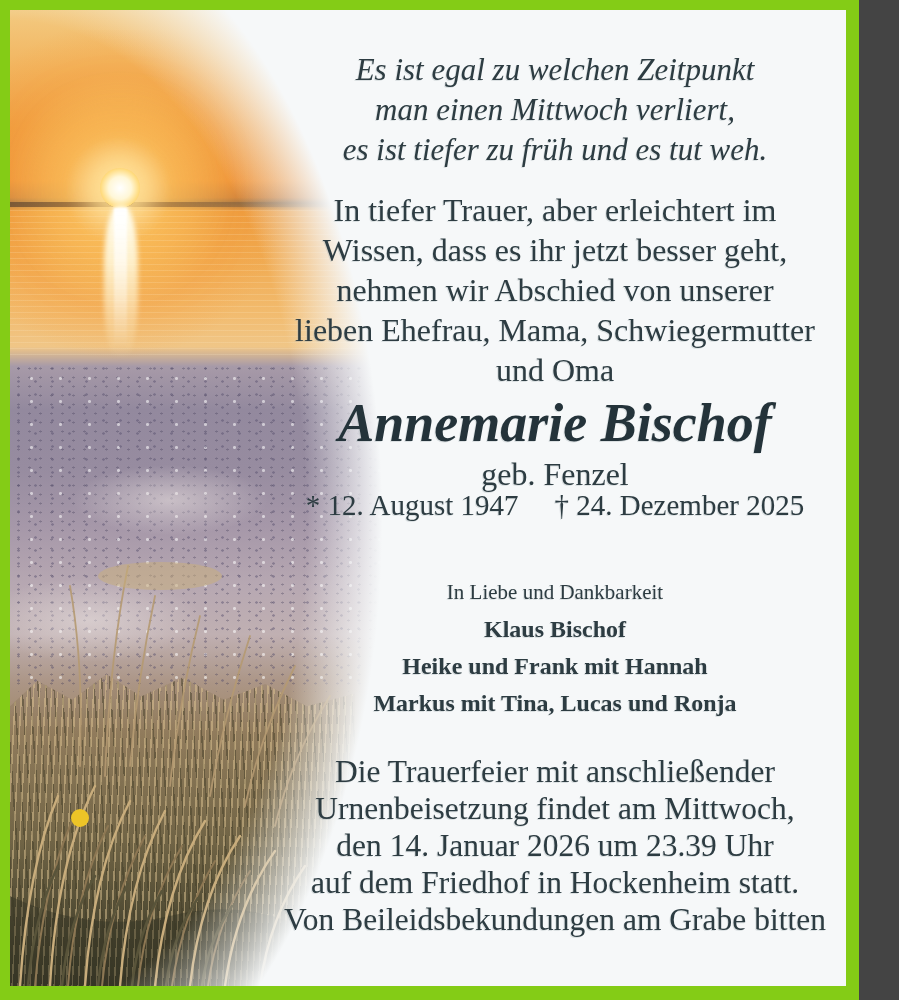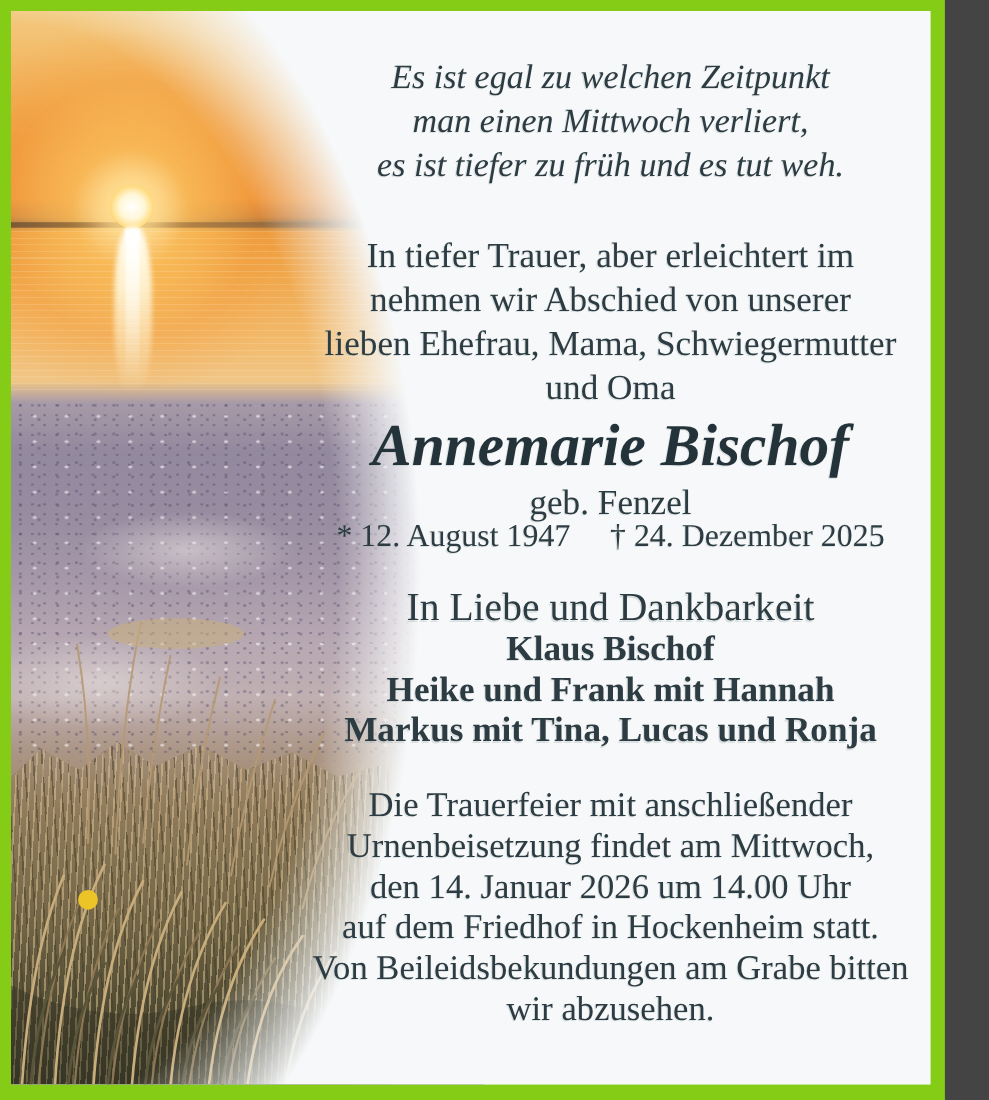--- a/index.html
+++ b/index.html
@@ -120,27 +120,27 @@
       #f6f8f9 98%);
   }
 
   
   .content{
     position:absolute;left:268px;top:10px;right:14px;bottom:14px;
     text-align:center;color:#2d3c42;white-space:nowrap;
     text-shadow:-1px 1px 0 rgba(155,168,172,.3);
   }
   .quote{margin-top:30px;font-style:italic;font-size:31px;line-height:40px;}
-  .intro{margin-top:42px;font-size:32px;line-height:40px;}
+  .intro{margin-top:20px;font-size:32px;line-height:40px;}
   .name{margin-top:2px;font-size:54px;line-height:62px;font-weight:bold;font-style:italic;color:#24333a;}
   .maiden{margin-top:6px;font-size:32px;line-height:28px;}
   .dates{font-size:29px;line-height:34px;}
   .dates .death{margin-left:36px;}
-  .family-heading{margin-top:30px;font-size:36px;line-height:37px;}
-  .family-line{font-size:32px;line-height:37px;font-weight:bold;}
+  .family-heading{margin-top:52px;font-size:21px;line-height:37px;}
+  .family-line{font-size:24px;line-height:37px;font-weight:bold;}
   .funeral{margin-top:31px;font-size:31.5px;line-height:37px;font-family:Liberation Serif, serif;}
 </style>
 </head>
 <body>
 
 <div class="card">
   <div class="inner">
 
     <div class="photo">
       <div class="photo-base"></div>
@@ -198,40 +198,40 @@
 
     <div class="content">
       <div class="quote">
         <div>Es ist egal zu welchen Zeitpunkt</div>
         <div>man einen Mittwoch verliert,</div>
         <div>es ist tiefer zu früh und es tut weh.</div>
       </div>
 
       <div class="intro">
         <div>In tiefer Trauer, aber erleichtert im</div>
+        <div>Wissen, dass es ihr jetzt besser geht,</div>
         <div>nehmen wir Abschied von unserer</div>
         <div>lieben Ehefrau, Mama, Schwiegermutter</div>
         <div>und Oma</div>
       </div>
 
       <div class="name">Annemarie Bischof</div>
       <div class="maiden">geb. Fenzel</div>
       <div class="dates">
         <span class="birth">* 12. August 1947</span><span class="death">† 24. Dezember 2025</span>
       </div>
 
       <div class="family-heading">In Liebe und Dankbarkeit</div>
       <div class="family-line">Klaus Bischof</div>
       <div class="family-line">Heike und Frank mit Hannah</div>
       <div class="family-line">Markus mit Tina, Lucas und Ronja</div>
 
       <div class="funeral">
         <div>Die Trauerfeier mit anschließender</div>
         <div>Urnenbeisetzung findet am Mittwoch,</div>
-        <div>den 14. Januar 2026 um 14.00 Uhr</div>
+        <div>den 14. Januar 2026 um 23.39 Uhr</div>
         <div>auf dem Friedhof in Hockenheim statt.</div>
         <div>Von Beileidsbekundungen am Grabe bitten</div>
-        <div>wir abzusehen.</div>
       </div>
     </div>
 
   </div>
 </div>
 
 </body></html>

